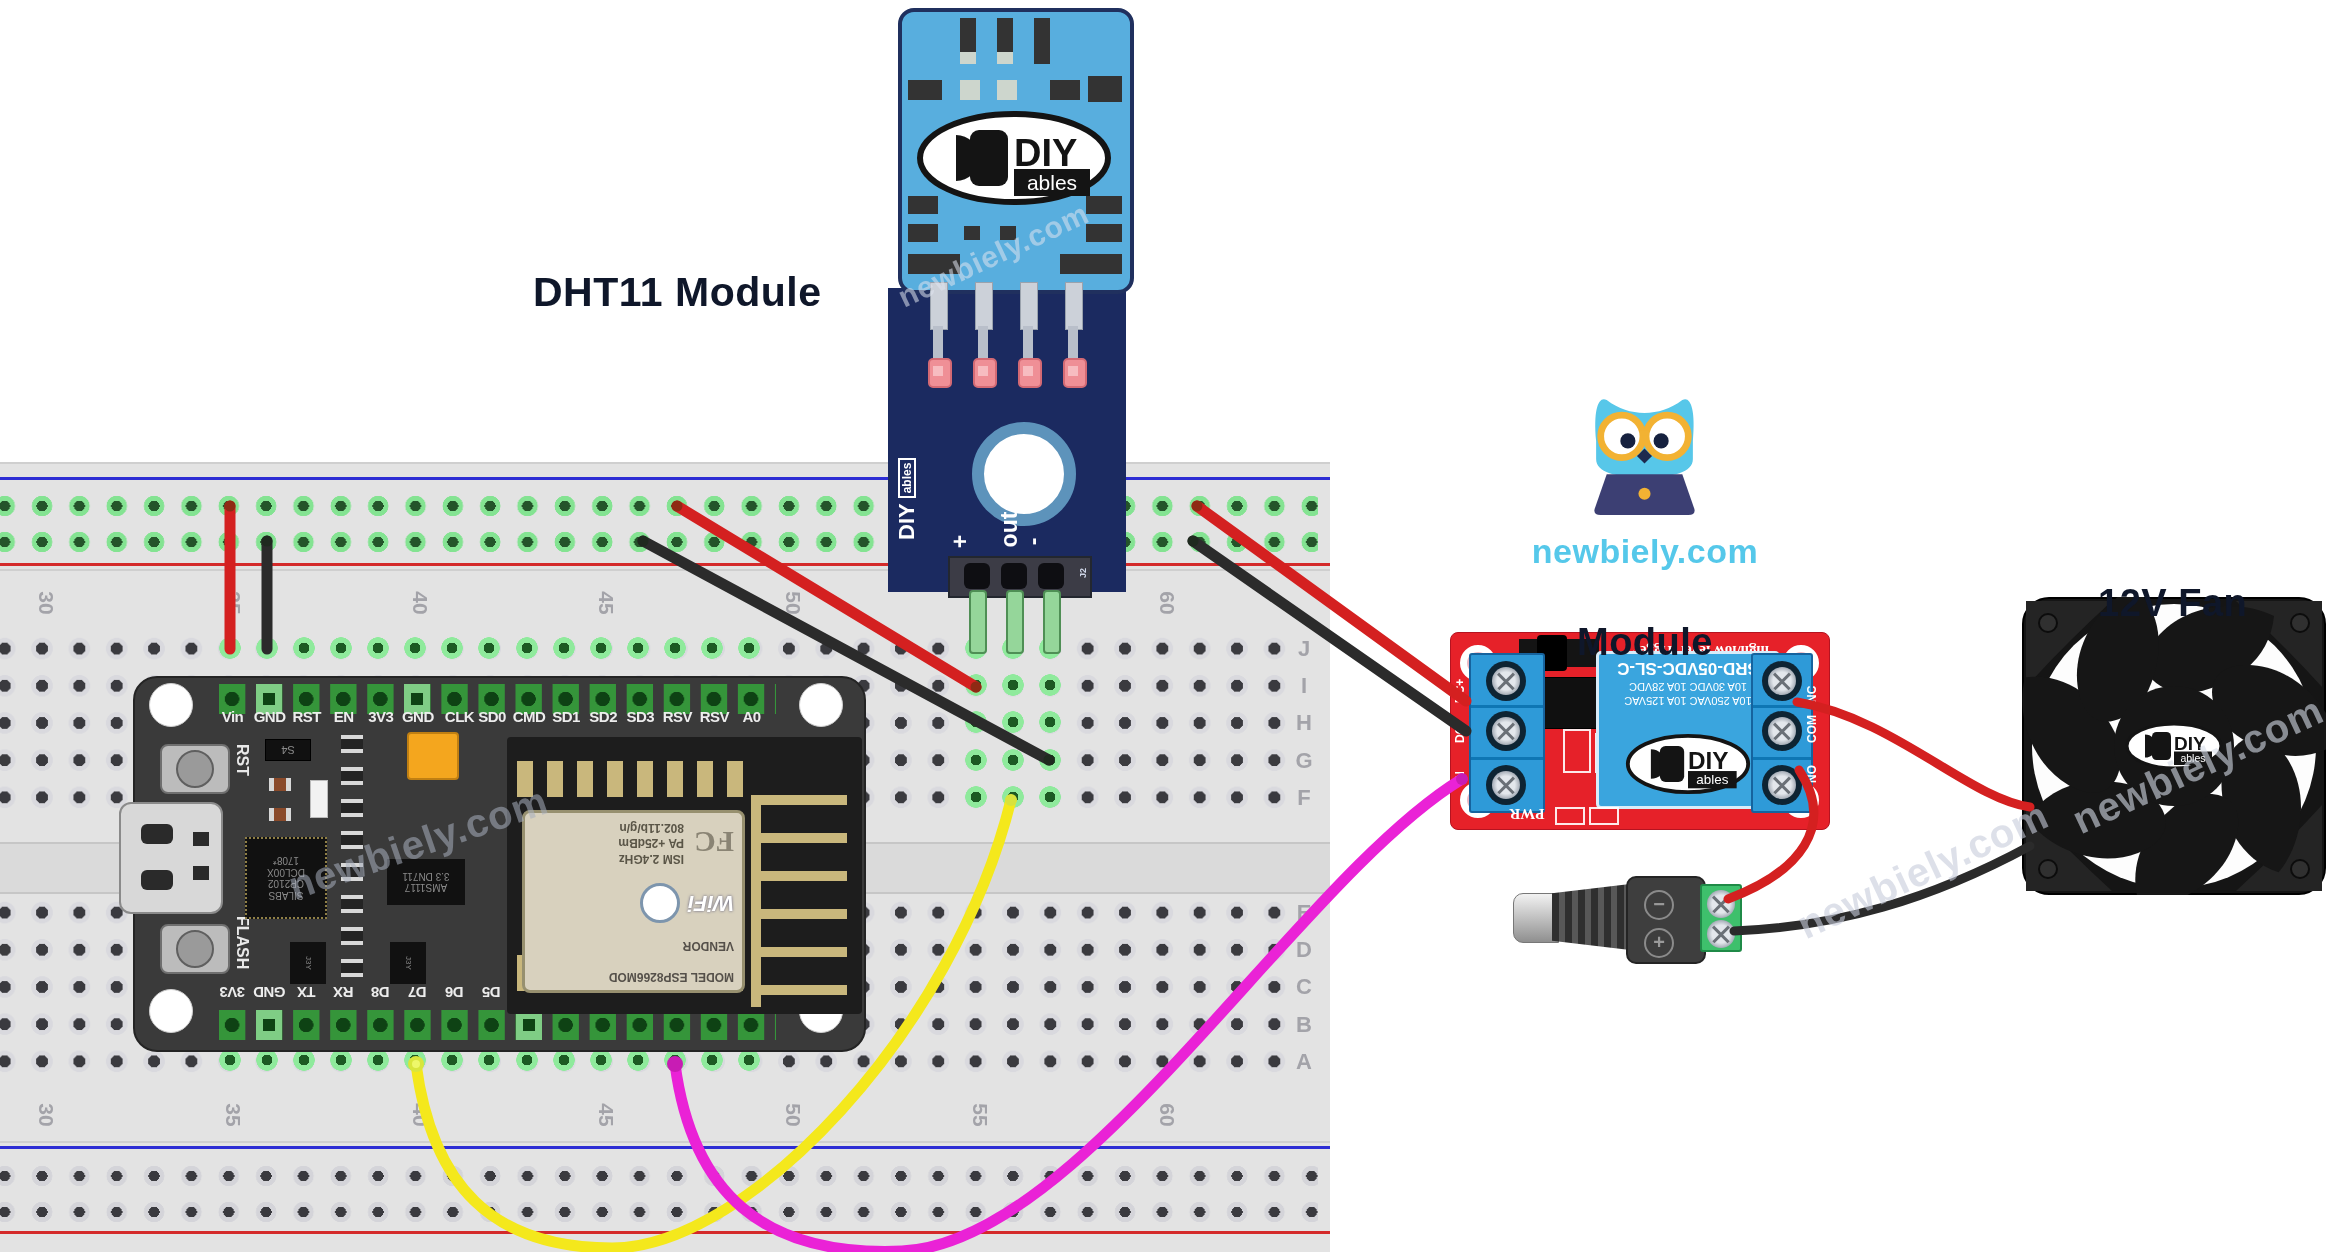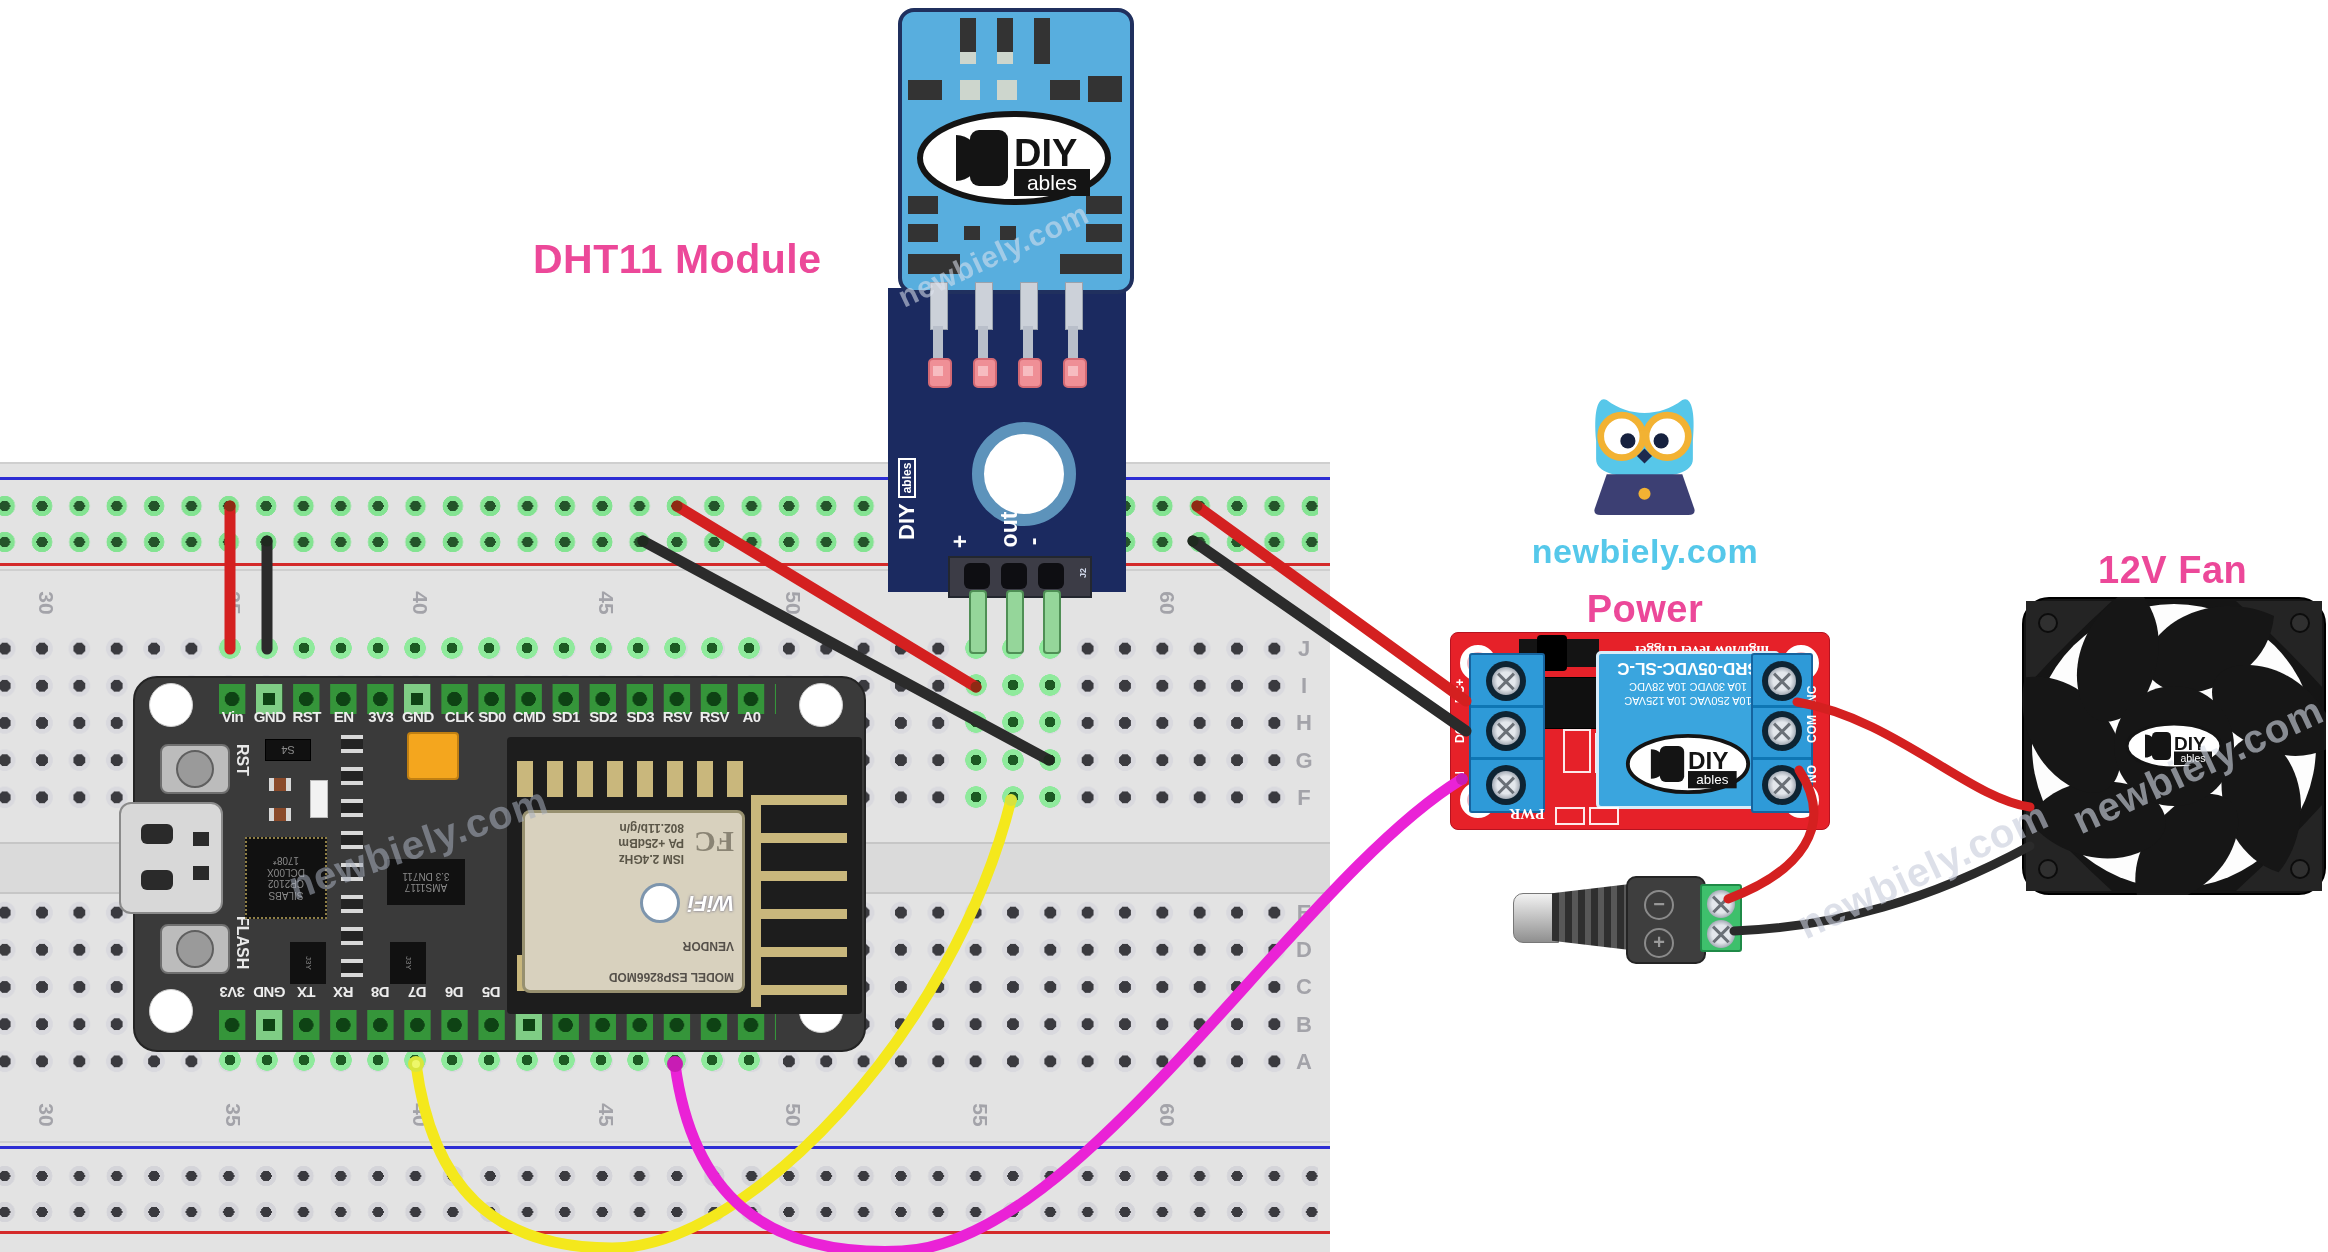--- a/index.html
+++ b/index.html
@@ -86,22 +86,22 @@
   #adapter-cone{left:1552px;top:884px;width:78px;height:66px;
      background:repeating-linear-gradient(90deg,#2f2f2f 0 7px,#585858 7px 13px);
      clip-path:polygon(0 14%,100% 0,100% 100%,0 86%);z-index:20;}
   #adapter-body{left:1626px;top:876px;width:76px;height:84px;background:#3e3e3e;border:2px solid #242424;
      border-radius:10px;z-index:20;}
   .polarity{position:absolute;left:16px;width:26px;height:26px;border:2px solid #8b8b8b;border-radius:50%;
      color:#9a9a9a;font:700 20px "Liberation Sans",sans-serif;text-align:center;line-height:24px;}
   #adapter-term{left:1700px;top:884px;width:38px;height:64px;background:#3ec06c;border:2px solid #1f8a47;
      border-radius:3px;z-index:20;}
   
-  .blue-label{position:absolute;color:#ec4899;font:700 38px "Liberation Sans",sans-serif;
-     letter-spacing:0.5px;z-index:55;white-space:nowrap;}
+  .blue-label{position:absolute;color:#0f172a;font:700 38px "Liberation Sans",sans-serif;
+     letter-spacing:0.5px;z-index:55;white-space:nowrap;margin-top:33px;}
   .wm{position:absolute;color:rgba(168,174,190,.55);font:700 40px "Liberation Sans",sans-serif;
      transform-origin:0 50%;white-space:nowrap;z-index:45;letter-spacing:1px;}
   #urlbox{left:10px;top:1156px;width:468px;height:64px;background:#fff;z-index:50;
      font:italic 700 44px "Liberation Sans",sans-serif;line-height:62px;padding-left:14px;}
   #urlbox .navy{color:#1b2f6e;} #urlbox .cyan{color:#4ac0ea;}
   #brand-text{left:1520px;top:532px;width:250px;text-align:center;color:#55c8ea;
      font:700 34px "Liberation Sans",sans-serif;z-index:55;letter-spacing:0.5px;}
   svg text{font-family:"Liberation Sans",sans-serif;}
 </style>
 </head>
@@ -532,21 +532,21 @@
         <circle cx="1462" cy="779" r="6" fill="#c81cb4"></circle>
     </g>
   </svg>
 
   <div class="wm" style="left:900px;top:282px;transform:rotate(-25deg);font-size:30px;color:rgba(222,228,238,.55)">newbiely.com</div>
   <div class="wm" style="left:290px;top:865px;transform:rotate(-19deg);font-size:40px">newbiely.com</div>
   <div class="wm" style="left:1800px;top:905px;transform:rotate(-25deg);font-size:40px;color:rgba(198,204,218,.6)">newbiely.com</div>
   <div class="wm" style="left:2075px;top:800px;transform:rotate(-25deg);font-size:40px;color:rgba(214,220,232,.6)">newbiely.com</div>
 
   <div class="blue-label" style="left:533px;top:236px;font-size:41px">DHT11 Module</div>
-  <div class="blue-label" style="left:1570px;top:588px;width:150px;text-align:center">Power</div>
+  <div class="blue-label" style="left:1570px;top:588px;width:150px;text-align:center">Module</div>
   <div class="blue-label" style="left:2098px;top:549px">12V Fan</div>
 
   <svg class="abs" style="left:1584px;top:388px;z-index:55" width="121" height="130" viewBox="0 0 160 172">
     <path d="M16,70 C12,26 20,10 30,16 C46,28 62,33 80,33 C98,33 114,28 130,16 C140,10 148,26 144,70 L144,94 C144,112 118,118 80,118 C42,118 16,112 16,94 Z" fill="#57c7e9"></path>
     <path d="M80,80 l10,10 l-10,10 l-10,-10 z" fill="#1d2a4e"></path>
     <circle cx="50" cy="64" r="28" fill="#fff" stroke="#f2b233" stroke-width="9"></circle>
     <circle cx="110" cy="64" r="28" fill="#fff" stroke="#f2b233" stroke-width="9"></circle>
     <rect x="74" y="56" width="12" height="7" fill="#f2b233"></rect>
     <circle cx="58" cy="70" r="10" fill="#16213f"></circle>
     <circle cx="102" cy="70" r="10" fill="#16213f"></circle>

